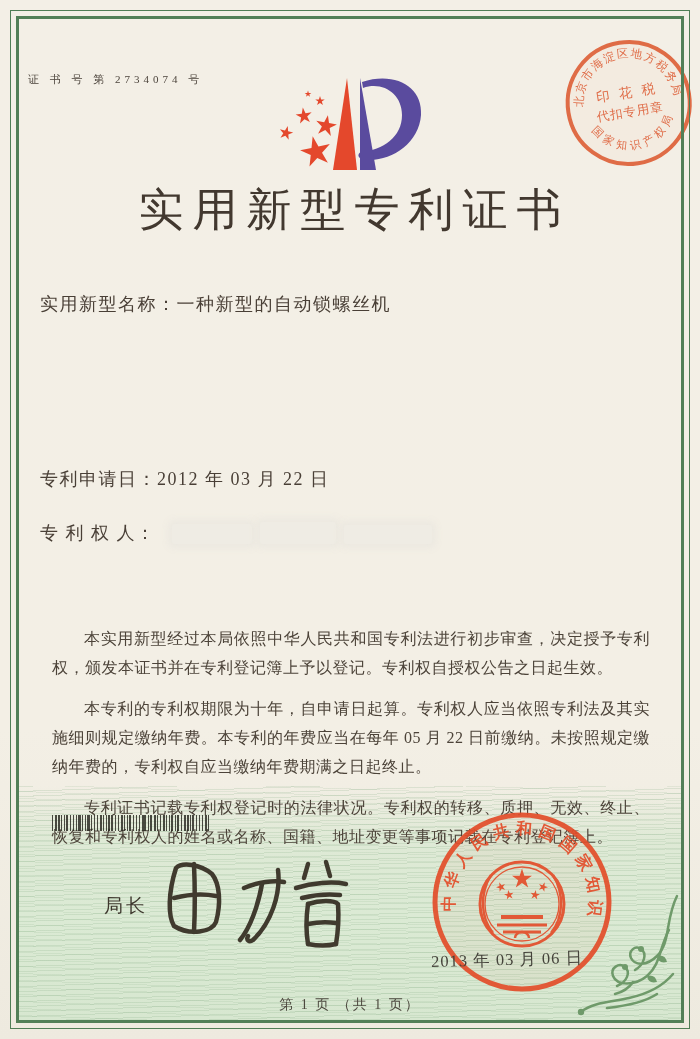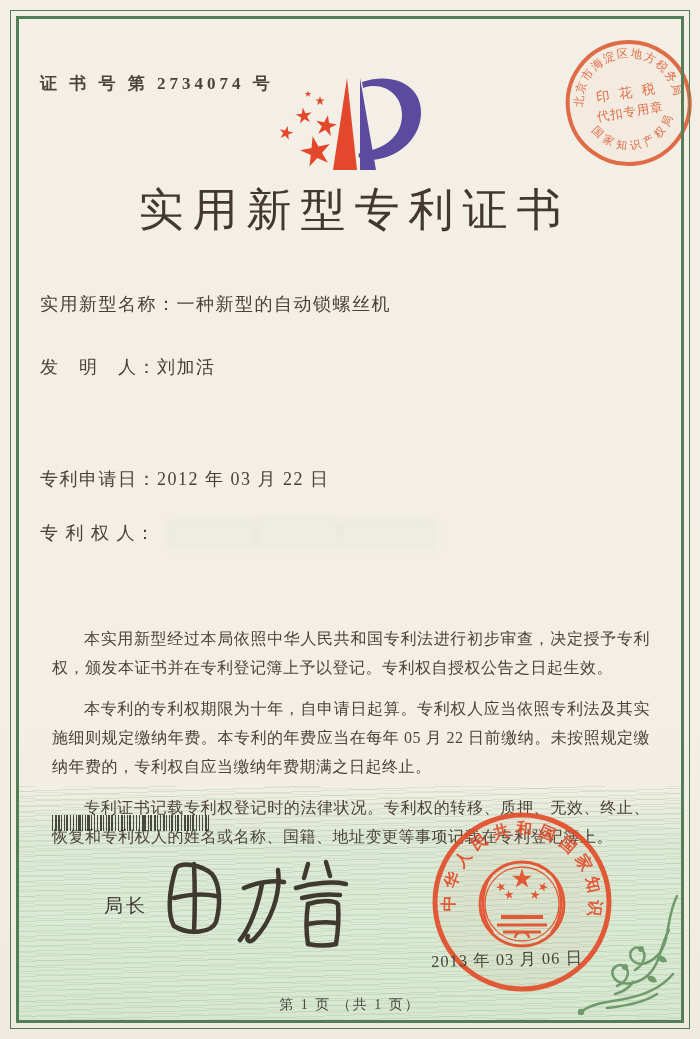--- a/index.html
+++ b/index.html
@@ -23,22 +23,22 @@
 
   
   .green-zone{
     position:absolute;left:19px;right:19px;bottom:19px;top:786px;z-index:0;
     background:
       repeating-linear-gradient(178deg, rgba(126,168,126,0.20) 0 1px, rgba(126,168,126,0) 1px 5px),
       repeating-linear-gradient(182deg, rgba(126,168,126,0.14) 0 1px, rgba(126,168,126,0) 1px 7px),
       linear-gradient(180deg, rgba(216,232,209,0) 0px, rgba(216,232,209,0.75) 55px, #dbead4 130px, #d7e7d0 100%);
   }
   .cert-no{
-    position:absolute;left:40px;top:72px;z-index:2;
-    font-size:17px;letter-spacing:4px;color:#4c443c;font-weight:bold;
+    position:absolute;left:28px;top:72px;z-index:2;
+    font-size:11px;letter-spacing:4px;color:#4c443c;
   }
   .tax-stamp{position:absolute;left:556px;top:30px;z-index:3;transform:rotate(-9deg);opacity:.88;}
   .logo{position:absolute;left:263px;top:70px;z-index:2;}
   .title{
     position:absolute;left:0;top:180px;width:100%;z-index:2;
     text-align:center;font-size:45px;font-weight:normal;
     letter-spacing:9px;color:#42382f;text-indent:9px;
   }
   .field{
     position:absolute;left:40px;z-index:2;
@@ -130,21 +130,20 @@
         <path d="M0,-10 L2.23,-3.07 L9.51,-3.09 L3.61,1.17 L5.88,8.09 L0,3.8 L-5.88,8.09 L-3.61,1.17 L-9.51,-3.09 L-2.23,-3.07 Z" transform="translate(23,63) scale(0.72) rotate(14)"></path>
         <path d="M0,-10 L2.23,-3.07 L9.51,-3.09 L3.61,1.17 L5.88,8.09 L0,3.8 L-5.88,8.09 L-3.61,1.17 L-9.51,-3.09 L-2.23,-3.07 Z" transform="translate(57,31) scale(0.5)"></path>
         <path d="M0,-10 L2.23,-3.07 L9.51,-3.09 L3.61,1.17 L5.88,8.09 L0,3.8 L-5.88,8.09 L-3.61,1.17 L-9.51,-3.09 L-2.23,-3.07 Z" transform="translate(45,24) scale(0.35)"></path>
       </g>
     </svg>
   </div>
 
   <div class="title">实用新型专利证书</div>
 
   <div class="field f0"><span>实用新型名称：</span><span>一种新型的自动锁螺丝机</span></div>
-  <div class="field f1"><span>发　明　人：</span><span>刘加活</span></div>
   <div class="field f3"><span>专利申请日：</span><span>2012 年 03 月 22 日</span></div>
   <div class="field f4">
     <span>专 利 权 人：</span><span></span>
     <span class="redacted">
       <span class="blob" style="left:4px;top:2px;width:80px;height:20px;"></span>
       <span class="blob" style="left:92px;top:0px;width:76px;height:22px;"></span>
       <span class="blob" style="left:176px;top:3px;width:88px;height:19px;"></span>
     </span>
   </div>
 

